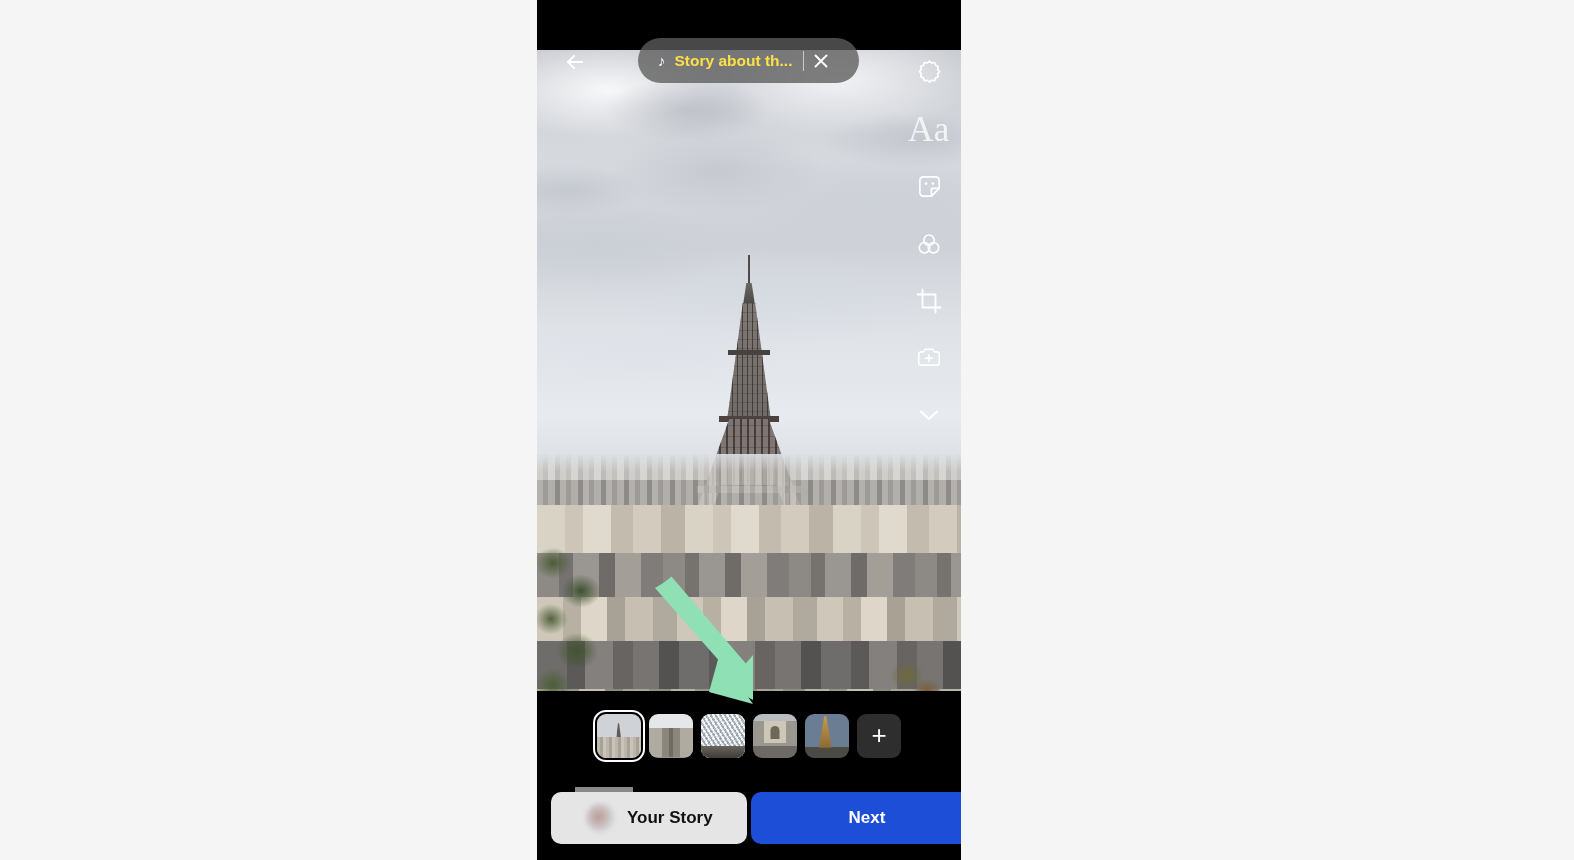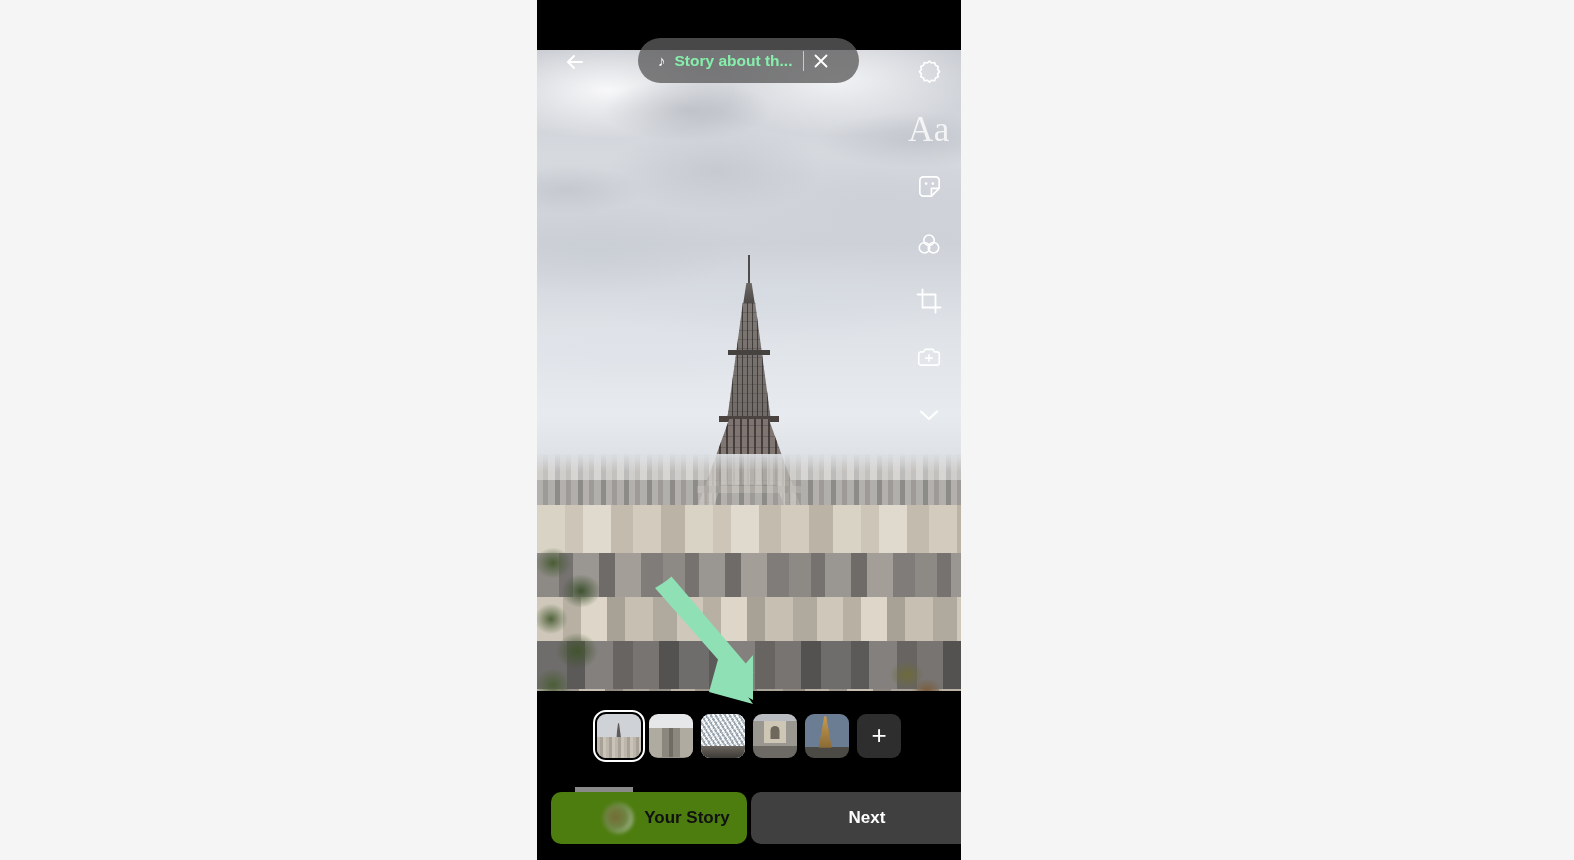--- a/index.html
+++ b/index.html
@@ -144,21 +144,21 @@
     position:absolute; left:22px; top:8px; width:32px; height:32px;
     display:flex; align-items:center; justify-content:center; cursor:pointer;
   }
   #music-pill {
     position:absolute; left:101px; top:0; width:221px; height:45px;
     background:rgba(92,92,92,.78); border-radius:23px;
     display:flex; align-items:center; cursor:pointer;
   }
   #music-note { margin-left:20px; color:#fff; font-size:15px; line-height:1; }
   #music-title {
-    color:#86efac; font-weight:bold; font-size:15.5px; margin-left:9px;
+    color:#fde047; font-weight:bold; font-size:15.5px; margin-left:9px;
     white-space:nowrap; overflow:hidden;
   }
   #music-div { width:1px; height:20px; background:rgba(255,255,255,.6); margin-left:11px; }
   #music-close {
     width:34px; height:45px; display:flex; align-items:center; justify-content:center;
     cursor:pointer;
   }
 
   
   #tools { position:absolute; right:8px; top:44px; width:48px; z-index:8; }
@@ -250,33 +250,33 @@
   #ghost-bar {
     position:absolute; left:38px; top:787px; width:58px; height:10px;
     background:#8a8a8a; z-index:9;
   }
   #bottom-bar {
     position:absolute; left:0; top:792px; width:424px; height:62px;
     display:flex; align-items:center; z-index:10;
   }
   #your-story-btn {
     position:absolute; left:14px; top:0; width:196px; height:52px;
-    background:#4d7c0f; border-radius:10px;
-    display:flex; align-items:center; cursor:pointer;justify-content:center;
+    background:#e5e5e5; border-radius:10px;
+    display:flex; align-items:center; cursor:pointer;
   }
   #avatar {
     width:30px; height:30px; border-radius:50%; margin-left:35px;
     background:
       radial-gradient(circle at 42% 46%, rgba(150,90,80,.55), rgba(170,165,175,.35) 55%, rgba(235,235,238,.9) 80%);
     filter:blur(2.2px);
   }
   #your-story-label { color:#111; font-size:17px; font-weight:bold; margin-left:11px; }
   #next-btn {
     position:absolute; left:214px; top:0; width:232px; height:52px;
-    background:#404040; border-radius:10px;
+    background:#1d4ed8; border-radius:10px;
     display:flex; align-items:center; justify-content:center; cursor:pointer;
   }
   #next-label { color:#fff; font-size:17px; font-weight:bold; }
 </style>
 </head>
 <body>
 
 <div id="stage">
   <div id="phone">
 

